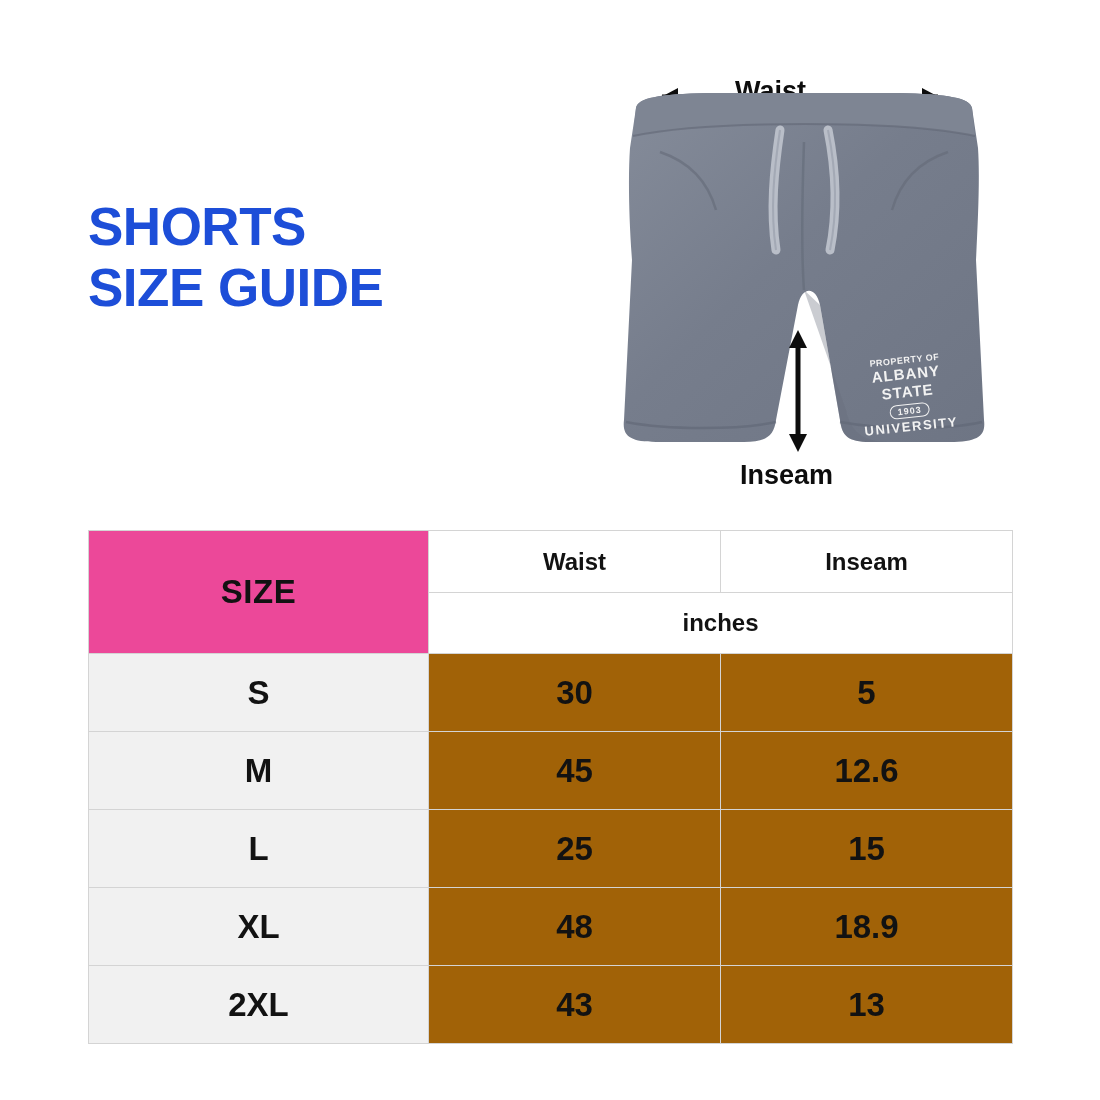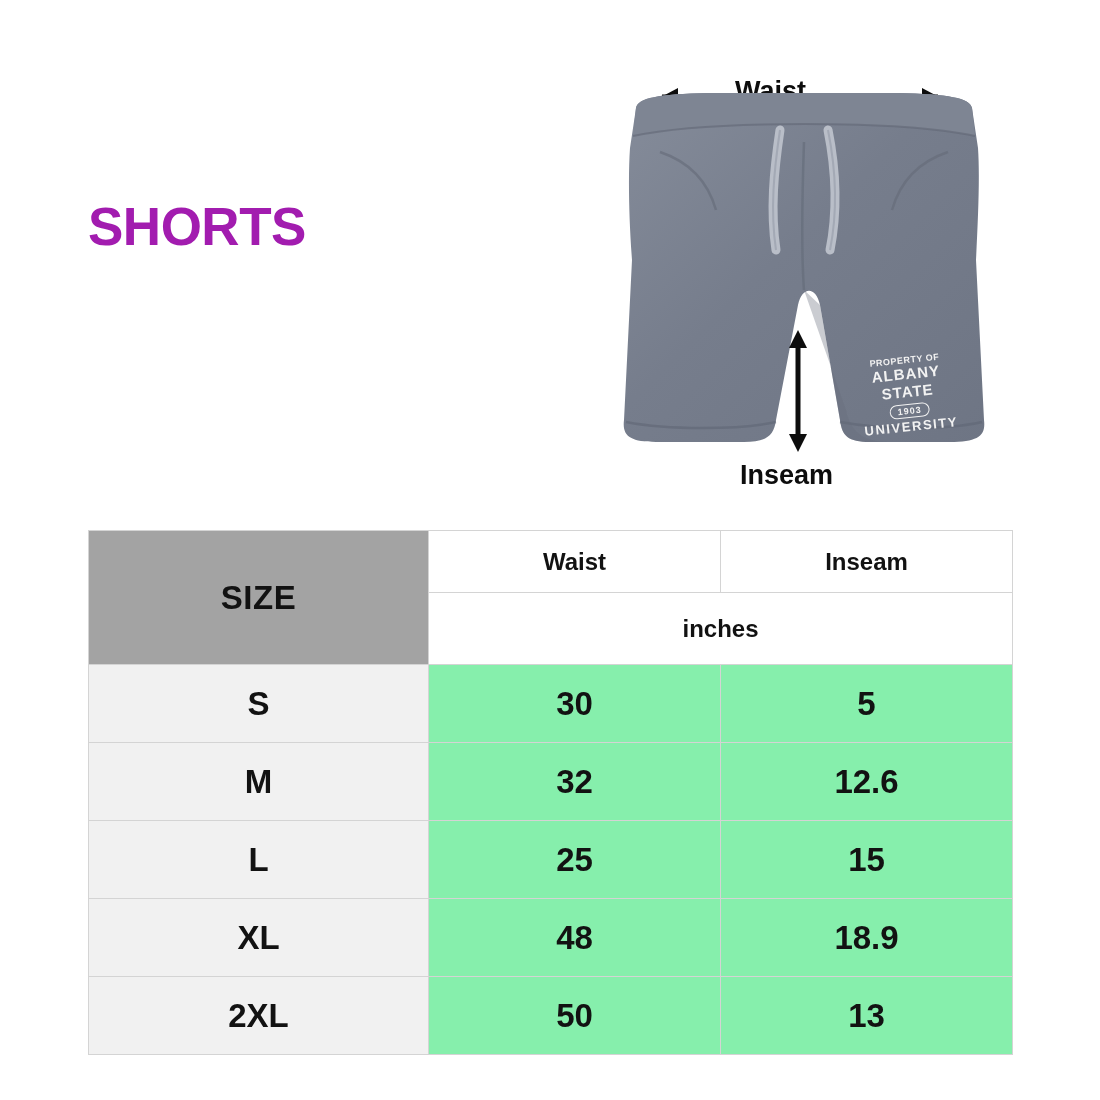--- a/index.html
+++ b/index.html
@@ -21,21 +21,21 @@
 
   
   .title {
     position: absolute;
     left: 88px;
     top: 196px;
     font-size: 53px;
     font-weight: bold;
     line-height: 1.16;
     letter-spacing: -0.5px;
-    color: #a21caf;
+    color: #1d4ed8;
   }
   .title .line { display: block; white-space: nowrap; }
 
   
   .product-area {
     position: absolute;
     left: 590px;
     top: 30px;
     width: 430px;
     height: 470px;
@@ -127,46 +127,47 @@
     font-weight: bold;
     color: #121212;
     padding: 0;
   }
   .col-size { width: 340px; }
   .col-measure { width: 292px; }
 
   th.size-head {
     font-size: 33px;
     letter-spacing: 0.5px;
-    background: #a3a3a3;
+    background: #ec4899;
   }
   th.measure-head {
     font-size: 24px;
     height: 62px;
     background: #ffffff;
   }
   td.unit-cell {
     font-size: 24px;
-    height: 72px;
+    height: 61px;
     background: #ffffff;
   }
   tbody td {
     height: 78px;
     font-size: 33px;
-    background: #86efac;
+    background: #a16207;
   }
   tbody tr td:first-child { background: #f1f1f1; }
 </style>
 </head>
 <body>
 
 <div class="page">
 
   <div class="title">
     <span class="line">SHORTS</span>
+    <span class="line">SIZE GUIDE</span>
   </div>
 
   <div class="product-area">
 
     <div class="waist-label">Waist</div>
 
     <div class="waist-arrow-row">
       <svg class="arrow-left" viewBox="0 0 62 22">
         <path d="M2 11 L60 11" stroke="#0d0d0d" stroke-width="5" fill="none"></path>
         <path d="M1 11 L18 2 L18 20 Z" fill="#0d0d0d"></path>
@@ -258,35 +259,35 @@
         </tr>
       </thead>
       <tbody>
         <tr>
           <td>S</td>
           <td>30</td>
           <td>5</td>
         </tr>
         <tr>
           <td>M</td>
-          <td>32</td>
+          <td>45</td>
           <td>12.6</td>
         </tr>
         <tr>
           <td>L</td>
           <td>25</td>
           <td>15</td>
         </tr>
         <tr>
           <td>XL</td>
           <td>48</td>
           <td>18.9</td>
         </tr>
         <tr>
           <td>2XL</td>
-          <td>50</td>
+          <td>43</td>
           <td>13</td>
         </tr>
       </tbody>
     </table>
   </div>
 
 </div>
 
 </body></html>

